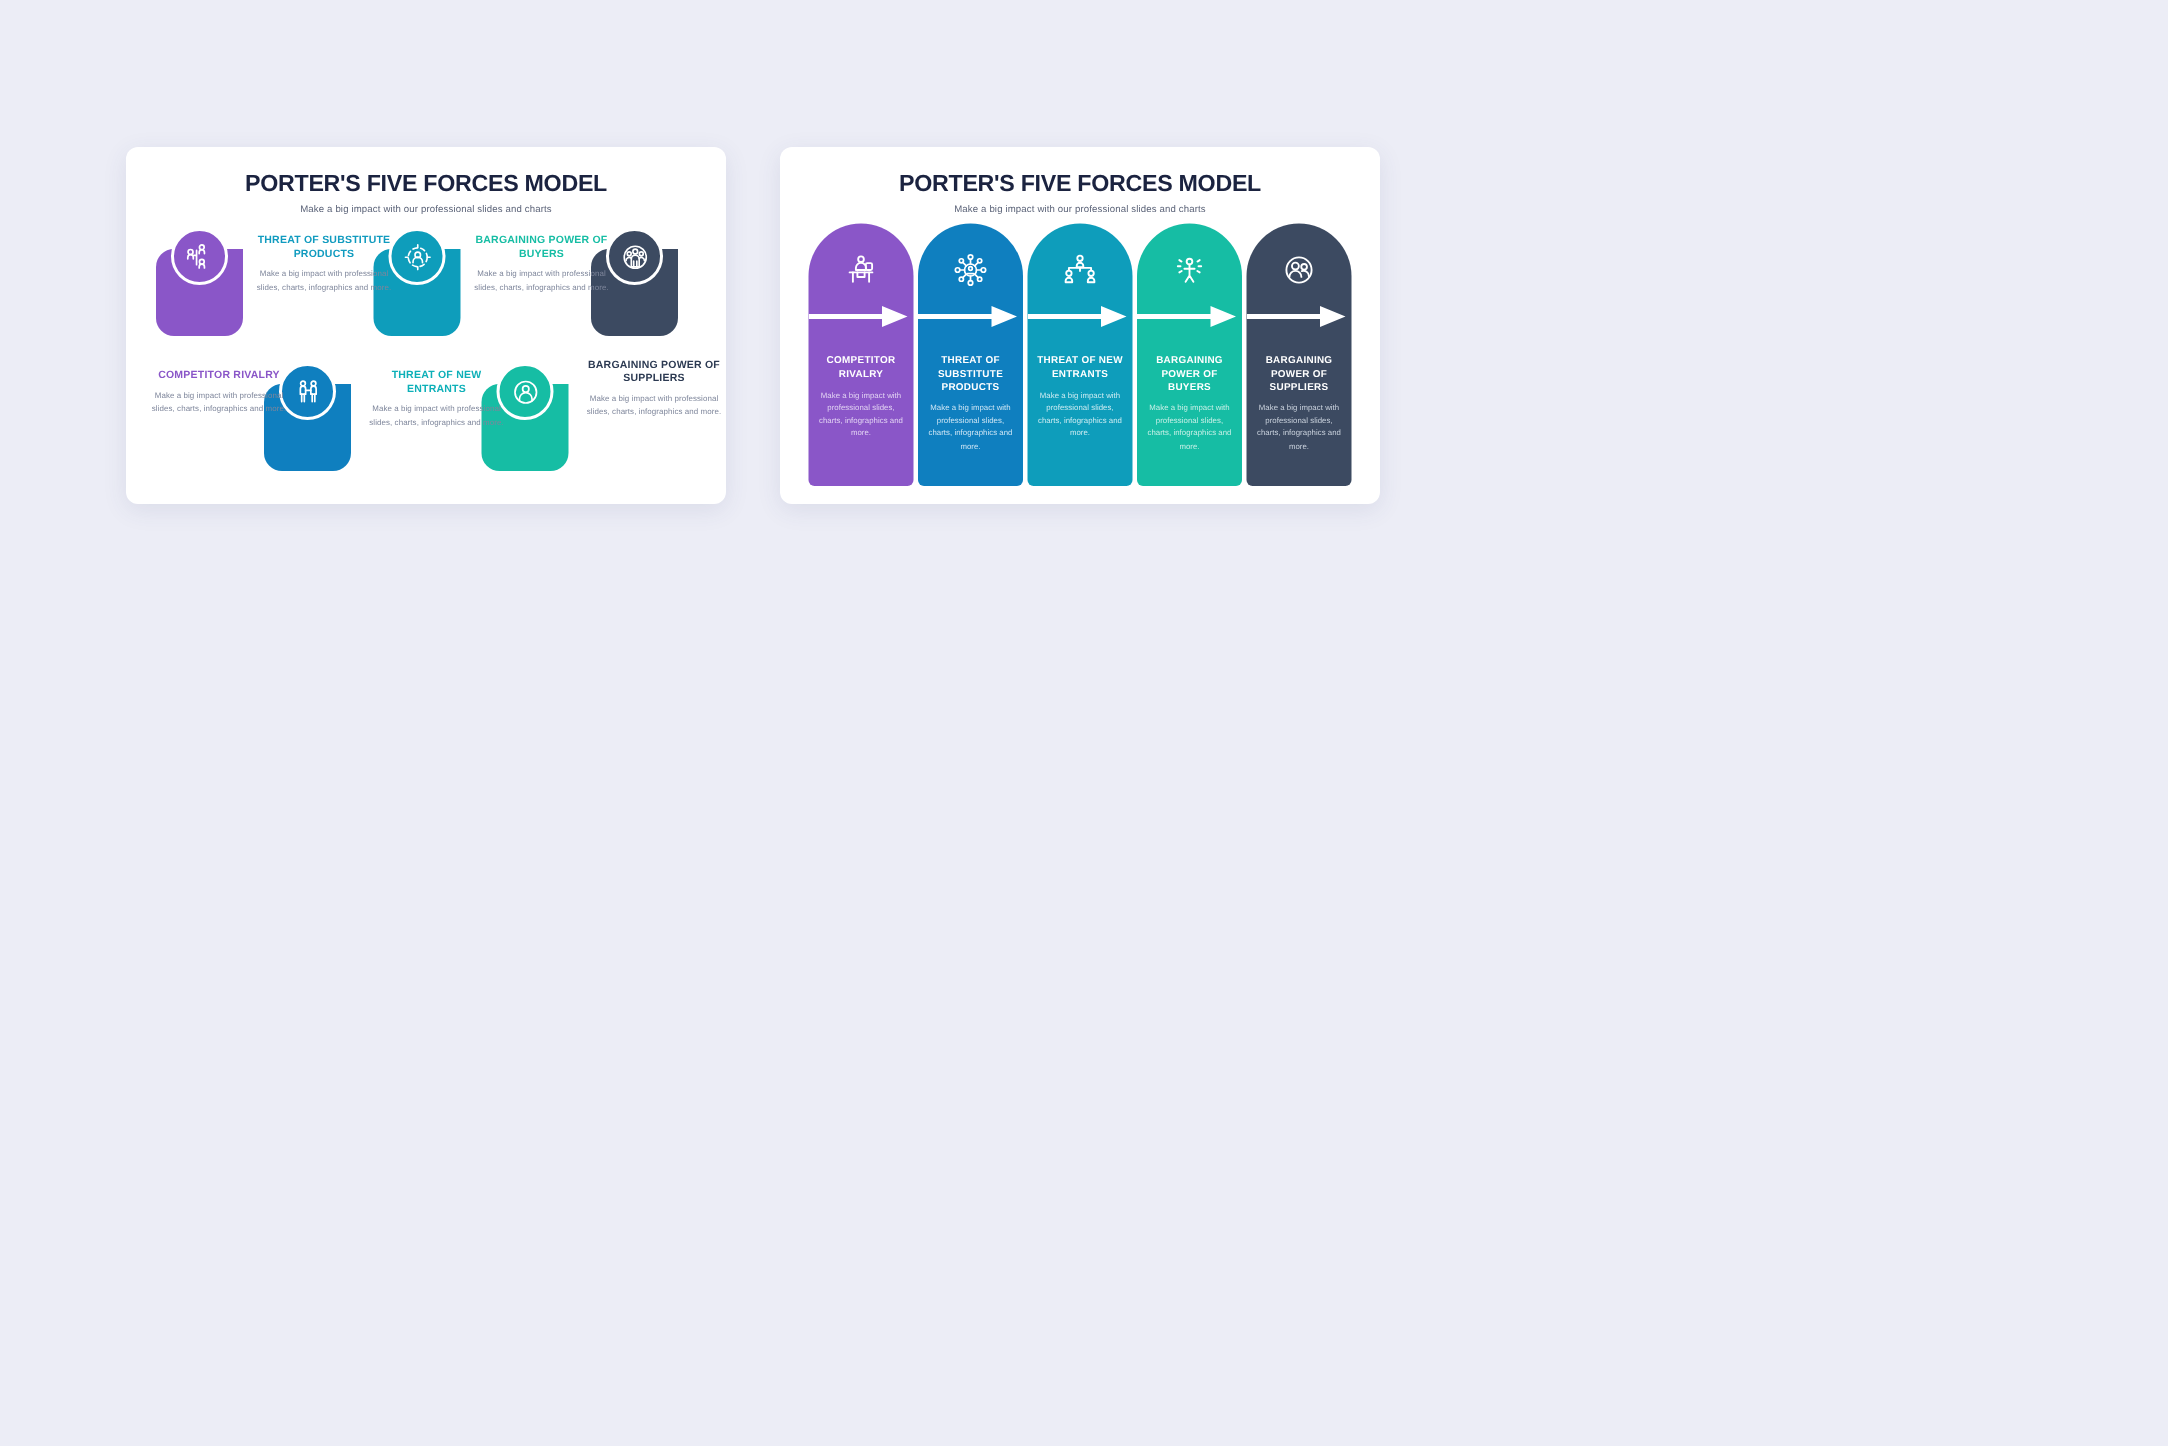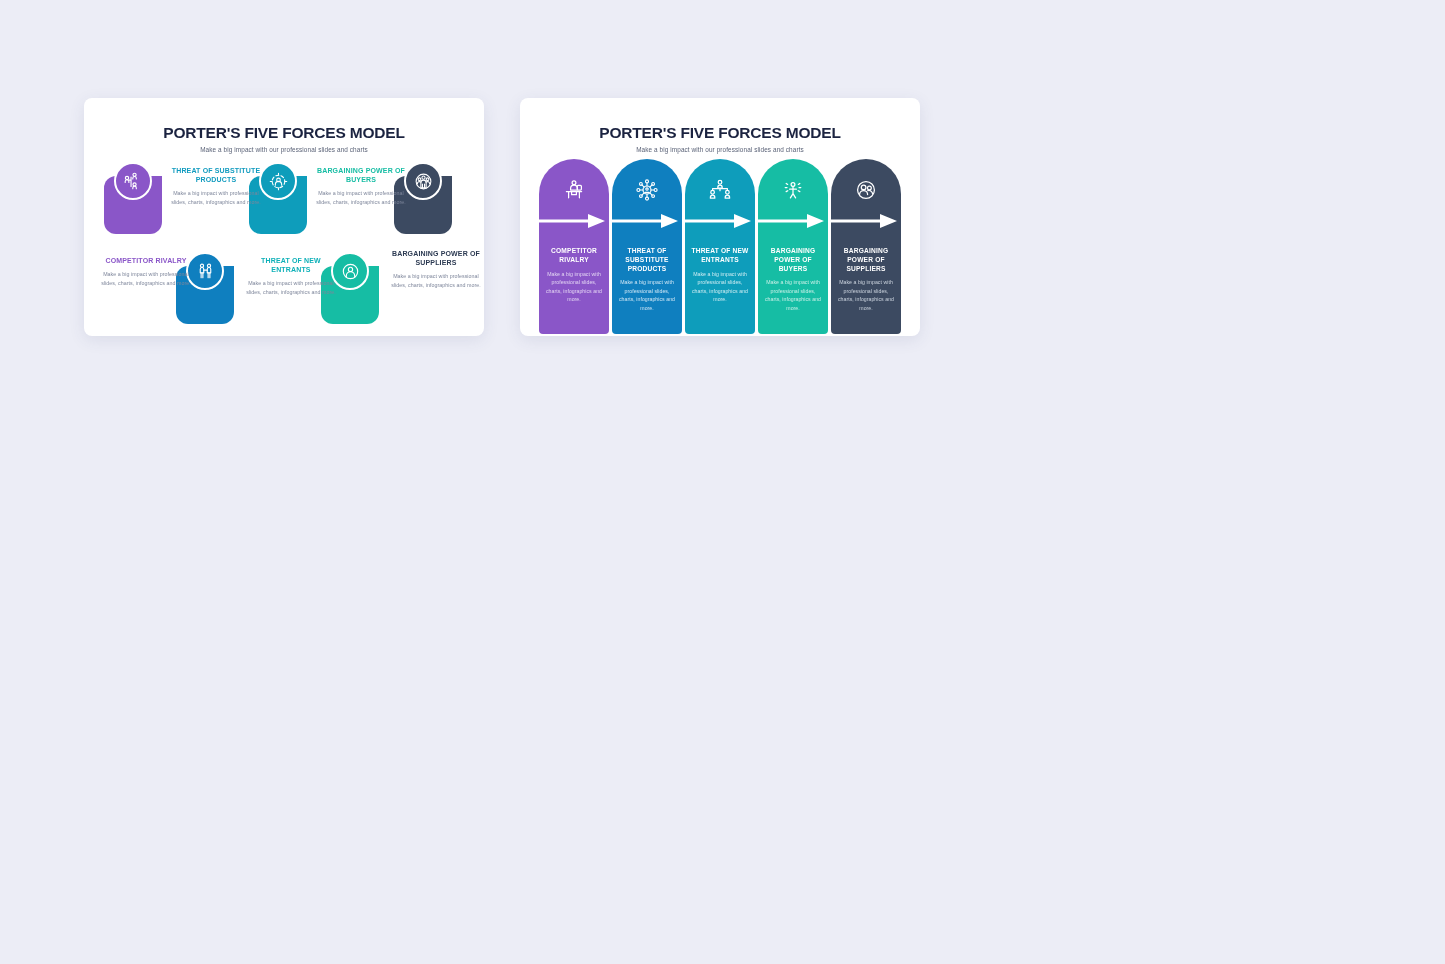--- a/index.html
+++ b/index.html
@@ -14,21 +14,21 @@
   
   .card {
     position: absolute;
     background: #ffffff;
     border-radius: 8px;
     box-shadow: 0 4px 16px rgba(60,70,120,0.10);
   }
   #card-one  { left: 84px;  top: 98px; width: 400px; height: 238px; }
   #card-two  { left: 520px; top: 98px; width: 400px; height: 238px; }
 
-  .card-header { text-align: center; padding-top: 26px; }
+  .card-header { text-align: center; padding-top: 16px; }
   .card-title {
     font-size: 15.5px; font-weight: 800; letter-spacing: -0.2px;
     color: #1b2340; font-family: "Liberation Sans", sans-serif;
   }
   .card-sub {
     font-size: 6.4px; color: #5a6277; margin-top: 4px; letter-spacing: 0.1px;
   }
 
   
   #grid-one { position: relative; width: 100%; height: 182px; margin-top: 5px; }

